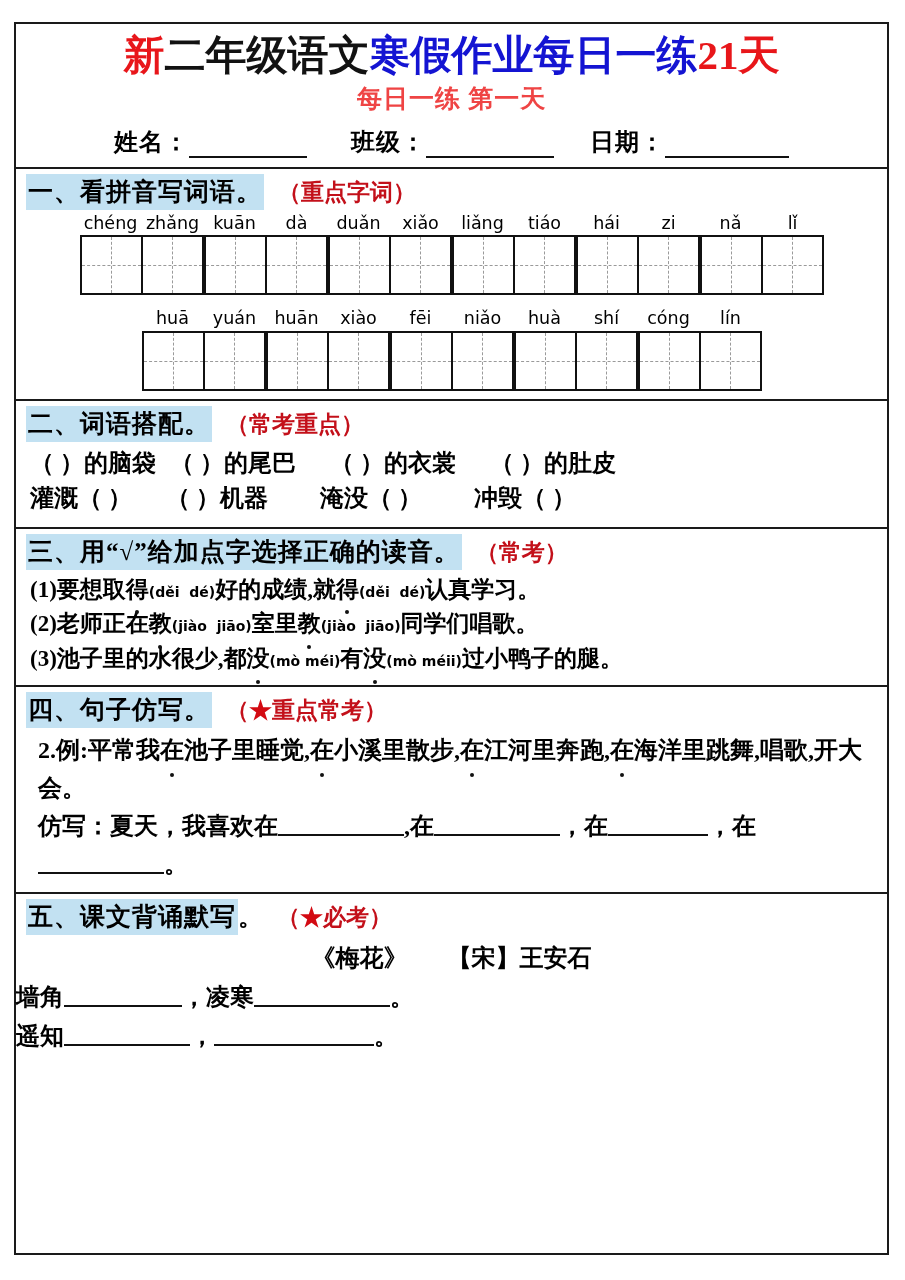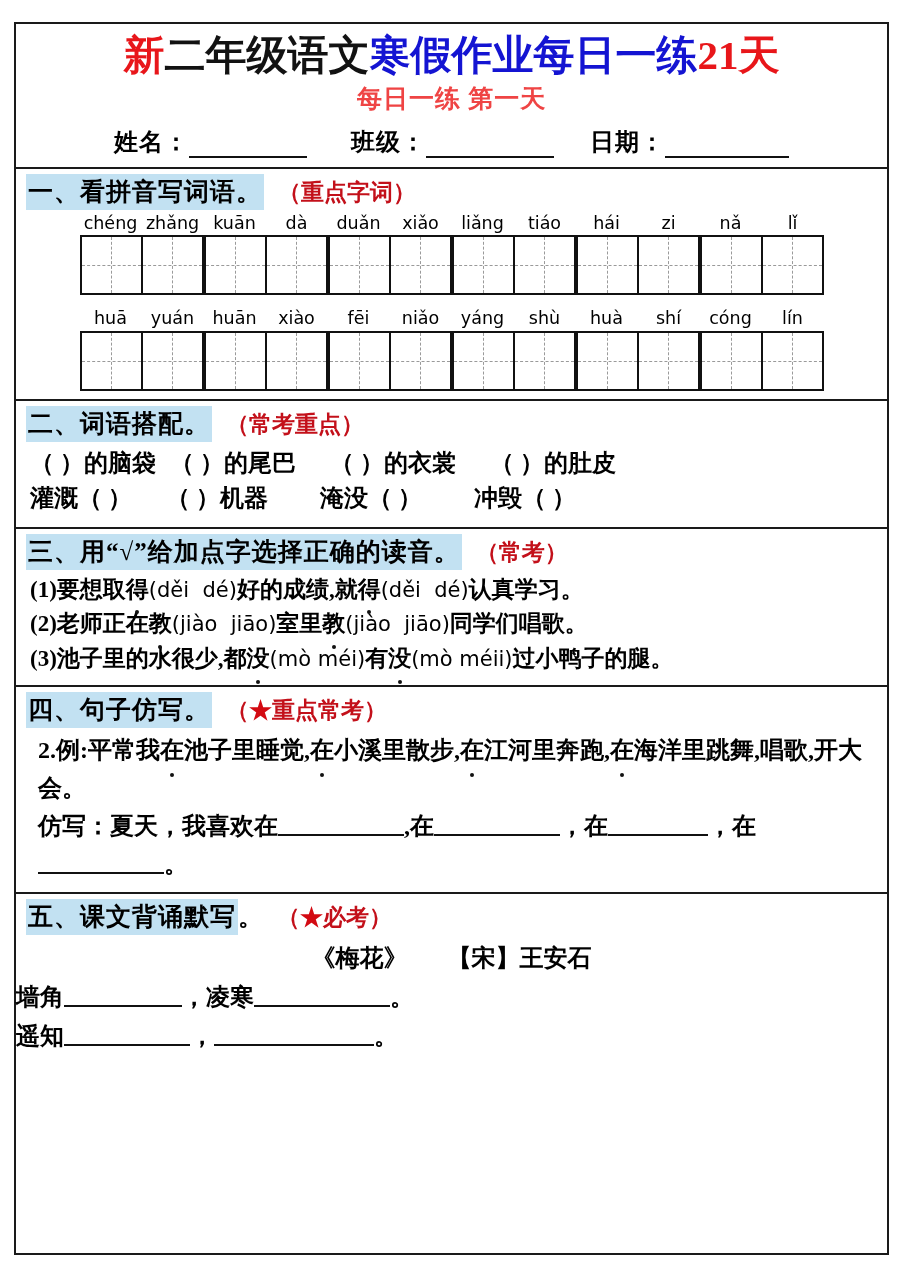--- a/index.html
+++ b/index.html
@@ -108,21 +108,21 @@
     content:"";position:absolute;left:50%;margin-left:-2px;bottom:-7px;
     width:4px;height:4px;border-radius:50%;background:#111;
   }
 
   
   .rule{display:inline-block;border-bottom:2px solid #111;height:1.05em;vertical-align:-2px;} .r100{width:100px;}
   .r110{width:110px;} .r118{width:118px;} .r126{width:126px;}
   .r136{width:136px;} .r160{width:160px;}
 
   .sec3 .body{font-size:23px;line-height:1.52;padding-top:1px;}
-  .sec3 .py{font-family:"DejaVu Sans","Liberation Sans",sans-serif;font-weight:normal;font-size:21px;}
+  .sec3 .py{font-family:"DejaVu Sans","Liberation Sans",sans-serif;font-weight:bold;font-size:14px;}
 
   .sec4 .body{font-size:24px;line-height:1.58;padding-left:22px;}
   .sec5 .poem{
     font-size:24px;font-weight:bold;line-height:1.62;padding:2px 0 6px 0;
   }
   .poem .ttl{display:block;text-align:center;}
   .poem .pl{display:block;}
 </style>
 </head>
 <body>
@@ -239,30 +239,20 @@
             <span>fēi</span>
             <span>niǎo</span>
           </div>
           <div class="boxes">
               <div class="cell"></div>
               <div class="cell"></div>
             </div>
         </div>
         <div class="pygroup">
           <div class="pylabels">
-            <span>yáng</span>
-            <span>shù</span>
-          </div>
-          <div class="boxes">
-              <div class="cell"></div>
-              <div class="cell"></div>
-            </div>
-        </div>
-        <div class="pygroup">
-          <div class="pylabels">
             <span>huà</span>
             <span>shí</span>
           </div>
           <div class="boxes">
               <div class="cell"></div>
               <div class="cell"></div>
             </div>
         </div>
         <div class="pygroup">
           <div class="pylabels">

